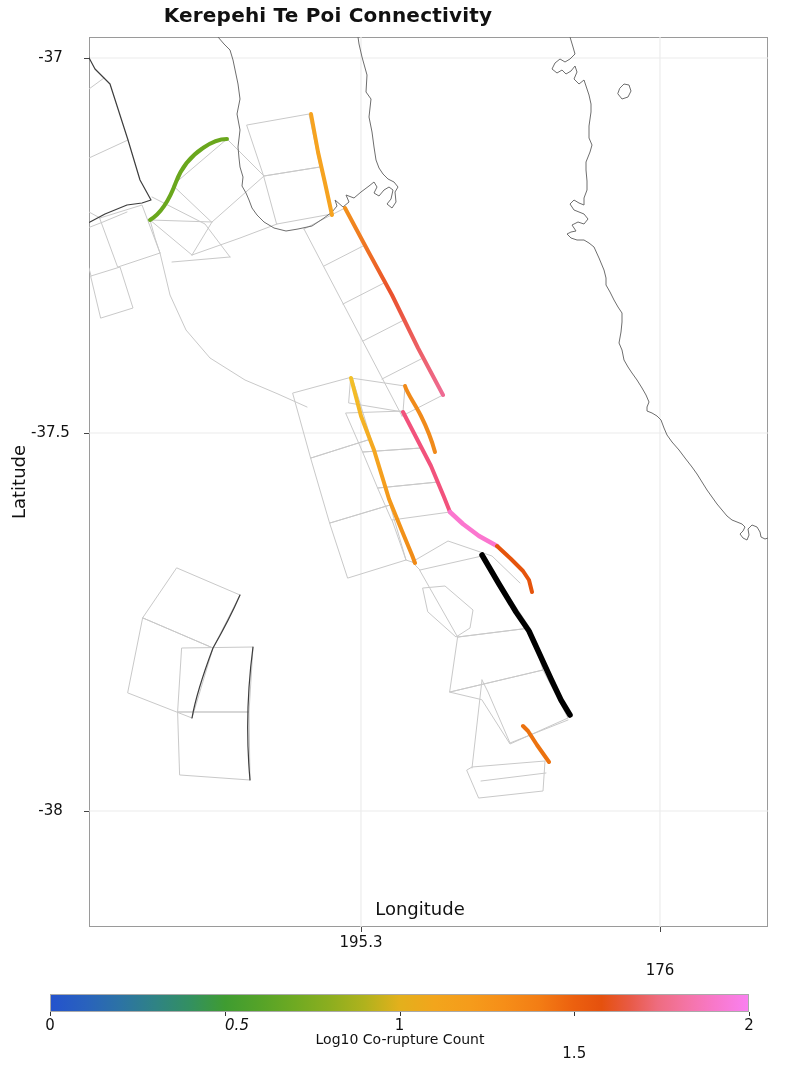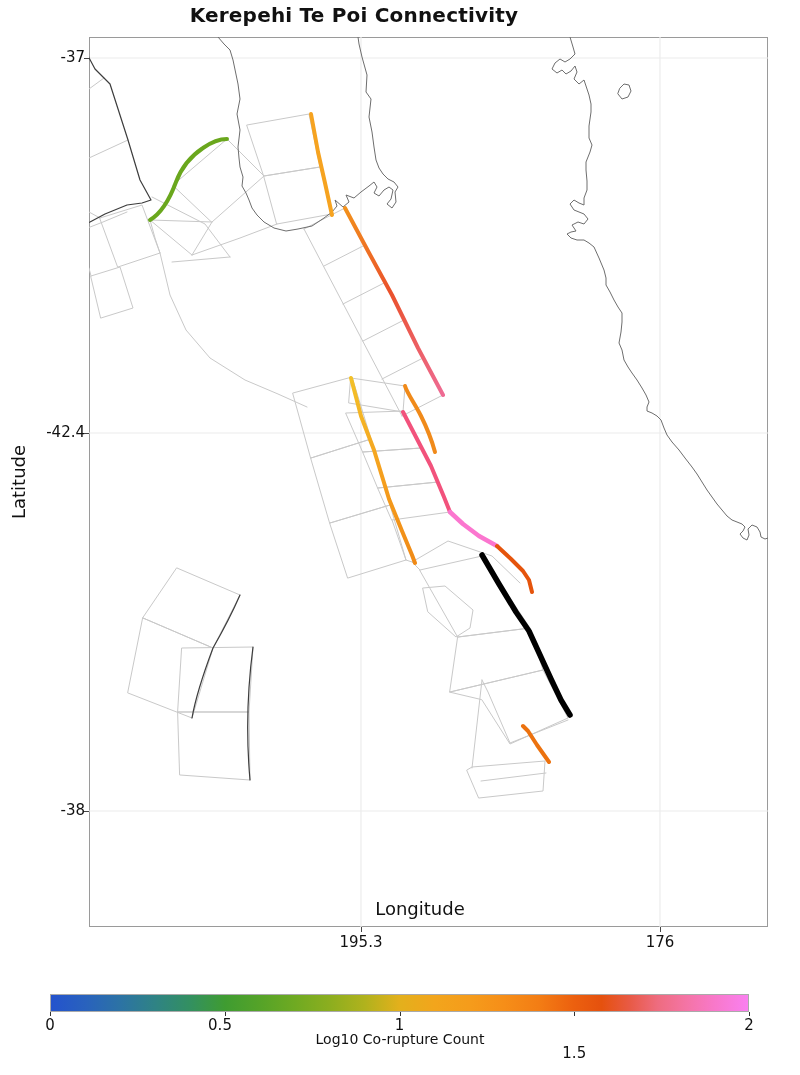--- a/index.html
+++ b/index.html
@@ -1,28 +1,28 @@
 <!DOCTYPE html>
 <html><head>
 <meta charset="utf-8">
 <style>
   html,body{margin:0;padding:0;background:#ffffff;}
   body{width:800px;height:1075px;position:relative;overflow:hidden;
        font-family:"DejaVu Sans","Liberation Sans",sans-serif;color:#111;}
   .title{position:absolute;top:3px;left:0;width:656px;text-align:center;
-         font-size:20px;font-weight:bold;letter-spacing:.2px;margin-left:26px;}
+         font-size:20px;font-weight:bold;letter-spacing:.2px;}
   .plot-box{position:absolute;left:89px;top:37px;width:679px;height:890px;
             border:1px solid #9a9a9a;box-sizing:border-box;background:#fff;}
   .map-svg{position:absolute;left:89px;top:37px;width:679px;height:890px;}
   .ylabel{position:absolute;left:18px;top:482px;transform:translate(-50%,-50%) rotate(-90deg);
           font-size:18px;white-space:nowrap;}
   .xlabel{position:absolute;left:420px;top:898px;transform:translateX(-50%);font-size:18px;}
   .tick-label{position:absolute;font-size:15px;color:#111;white-space:nowrap;}
   .xtick-label{transform:translateX(-50%);top:933px;}
-  .ytick-label{left:4px;width:81px;text-align:right;}
+  .ytick-label{left:10px;width:81px;text-align:center;}
   .xtick-mark{position:absolute;width:1px;height:5px;background:#444;top:927px;}
   .ytick-mark{position:absolute;height:1px;width:5px;background:#444;left:84px;}
   .colorbar{position:absolute;left:50px;top:994px;width:699px;height:18px;
             border:1px solid #aaa;box-sizing:border-box;}
   .cb-tick-label{position:absolute;top:1016px;transform:translateX(-50%);font-size:15px;}
   .cb-tick-mark{position:absolute;top:1012px;width:1px;height:4px;background:#333;}
   .cb-label{position:absolute;left:400px;top:1031px;transform:translateX(-50%);font-size:14px;}
 </style>
 </head>
 <body>
@@ -110,34 +110,34 @@
       <path d="M 450,512 L 463,524 479,536 497,546" fill="none" stroke="#fb76cf" stroke-width="4.5" stroke-linejoin="round" stroke-linecap="round"></path>
       <path d="M 497,546 L 511,559 523,571 529,580 532,592" fill="none" stroke="#e5540c" stroke-width="4" stroke-linejoin="round" stroke-linecap="round"></path>
       <path d="M 482,555 L 499,584 516,612 529,631 540,655 551,679 561,700 570,715" fill="none" stroke="#000000" stroke-width="5.5" stroke-linejoin="round" stroke-linecap="round"></path>
       <path d="M 523,726 L 528,731 537,745 549,762" fill="none" stroke="#ec720f" stroke-width="4" stroke-linejoin="round" stroke-linecap="round"></path>
     </svg>
   <div class="ylabel">Latitude</div>
   <div class="xlabel">Longitude</div>
   <div id="ticks">
       <div class="tick-label xtick-label" style="left: 361px;">195.3</div>
       <div class="xtick-mark" style="left: 361px;"></div>
-      <div class="tick-label xtick-label" style="left: 660px;">176</div>
+      <div class="tick-label xtick-label" style="left: 660px; margin-top: 28px;">176</div>
       <div class="xtick-mark" style="left: 660px;"></div>
       <div class="tick-label ytick-label" style="top: 48px;">-37</div>
       <div class="ytick-mark" style="top: 58px;"></div>
-      <div class="tick-label ytick-label" style="top: 423px;">-42.4</div>
+      <div class="tick-label ytick-label" style="top: 423px;">-37.5</div>
       <div class="ytick-mark" style="top: 433px;"></div>
       <div class="tick-label ytick-label" style="top: 801px;">-38</div>
       <div class="ytick-mark" style="top: 811px;"></div>
     </div>
   <div class="colorbar" style="background: linear-gradient(90deg, rgb(36, 83, 205) 0%, rgb(41, 98, 189) 5%, rgb(44, 115, 164) 10%, rgb(47, 131, 132) 15%, rgb(51, 144, 96) 20%, rgb(63, 156, 49) 25%, rgb(85, 163, 40) 30%, rgb(111, 170, 34) 35%, rgb(140, 174, 31) 40%, rgb(176, 178, 29) 45%, rgb(227, 176, 28) 50%, rgb(242, 165, 28) 55%, rgb(245, 156, 27) 60%, rgb(246, 142, 24) 65%, rgb(243, 125, 20) 70%, rgb(236, 96, 15) 75%, rgb(229, 81, 14) 79%, rgb(232, 90, 69) 83%, rgb(238, 108, 127) 87%, rgb(244, 116, 164) 91%, rgb(248, 120, 200) 95%, rgb(250, 128, 240) 100%);"></div>
   <div id="cbticks">
       <div class="cb-tick-label" style="left: 50px;">0</div>
       <div class="cb-tick-mark" style="left: 50px;"></div>
-      <div class="cb-tick-label" style="left: 220px;">0.5</div>
+      <div class="cb-tick-label" style="left: 237px; font-style: italic;">0.5</div>
       <div class="cb-tick-mark" style="left: 224.75px;"></div>
       <div class="cb-tick-label" style="left: 399.5px;">1</div>
       <div class="cb-tick-mark" style="left: 399.5px;"></div>
       <div class="cb-tick-label" style="left: 574.25px; margin-top: 28px;">1.5</div>
       <div class="cb-tick-mark" style="left: 574.25px;"></div>
       <div class="cb-tick-label" style="left: 749px;">2</div>
       <div class="cb-tick-mark" style="left: 749px;"></div>
     </div>
   <div class="cb-label">Log10 Co-rupture Count</div>
 </div>

